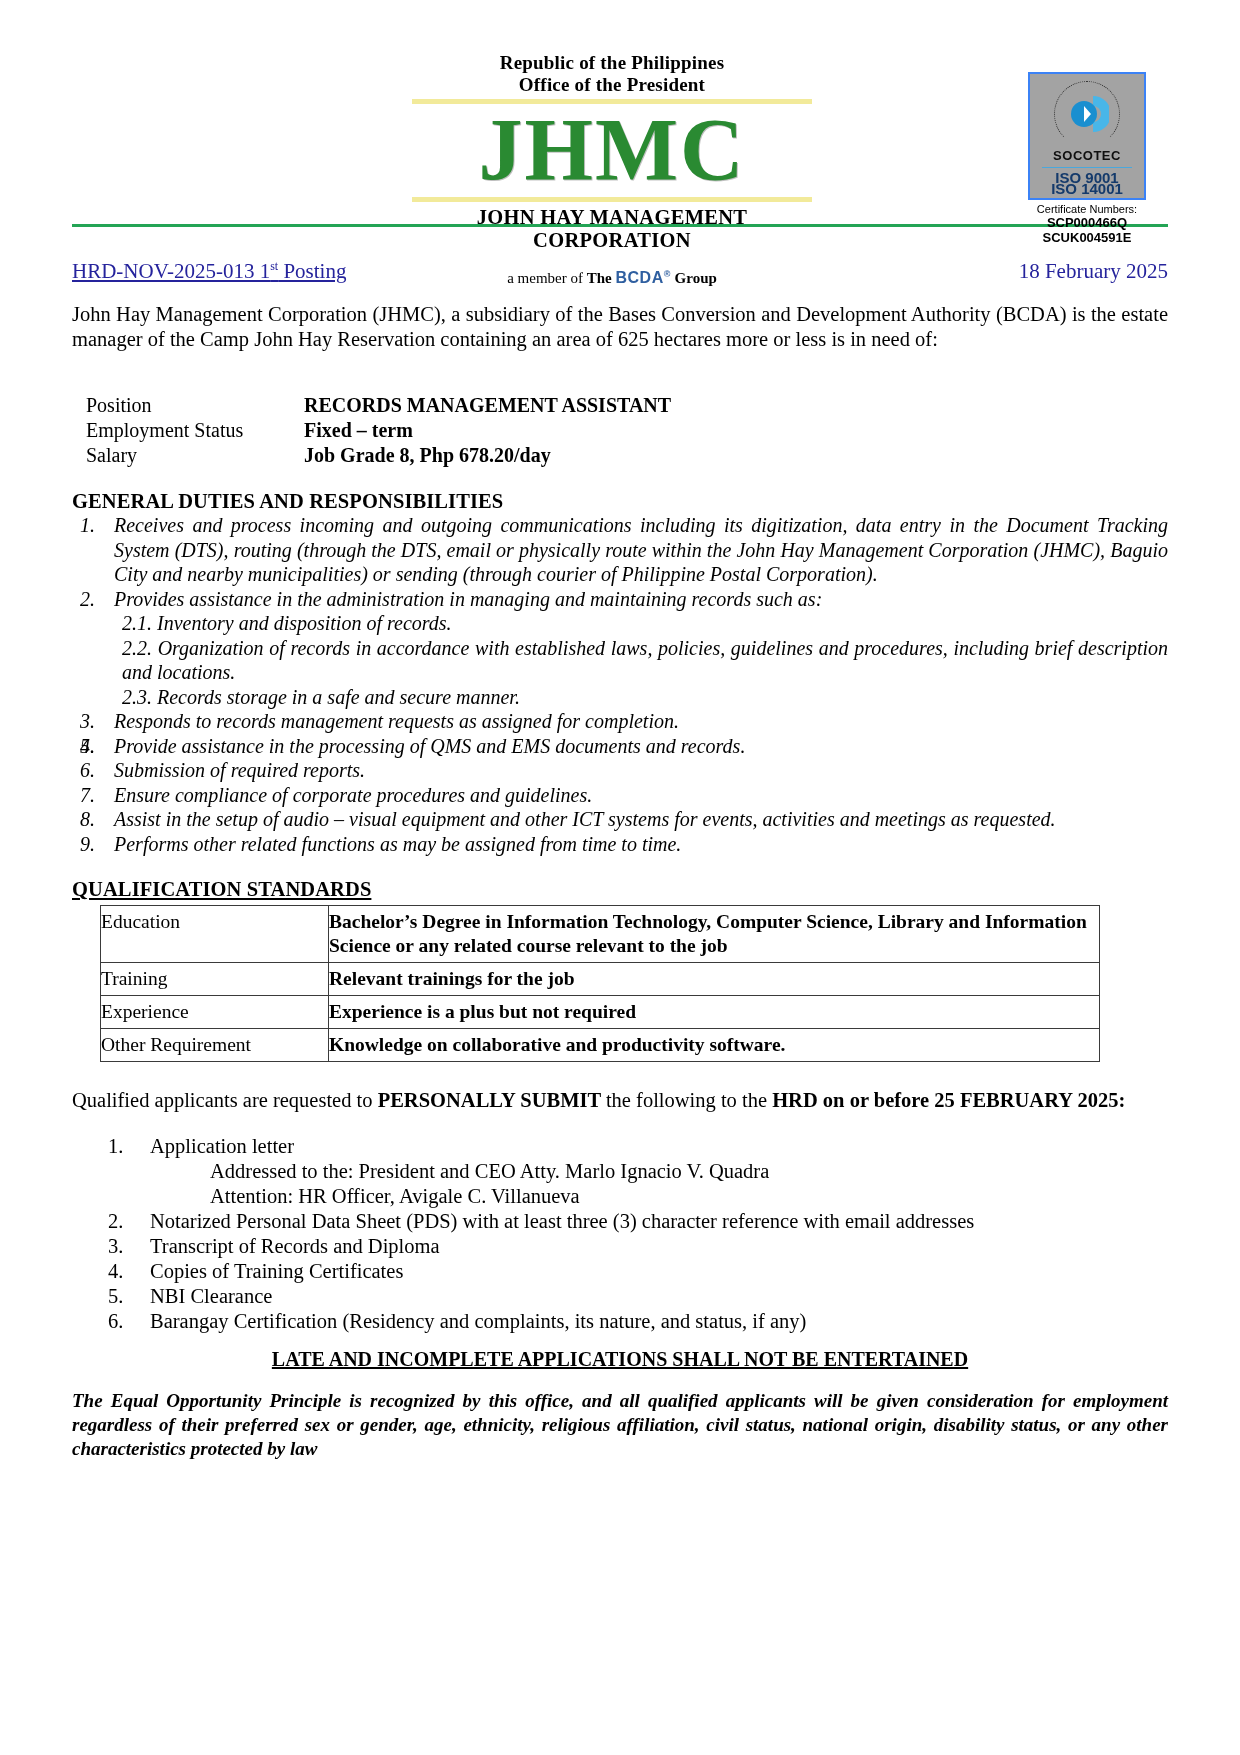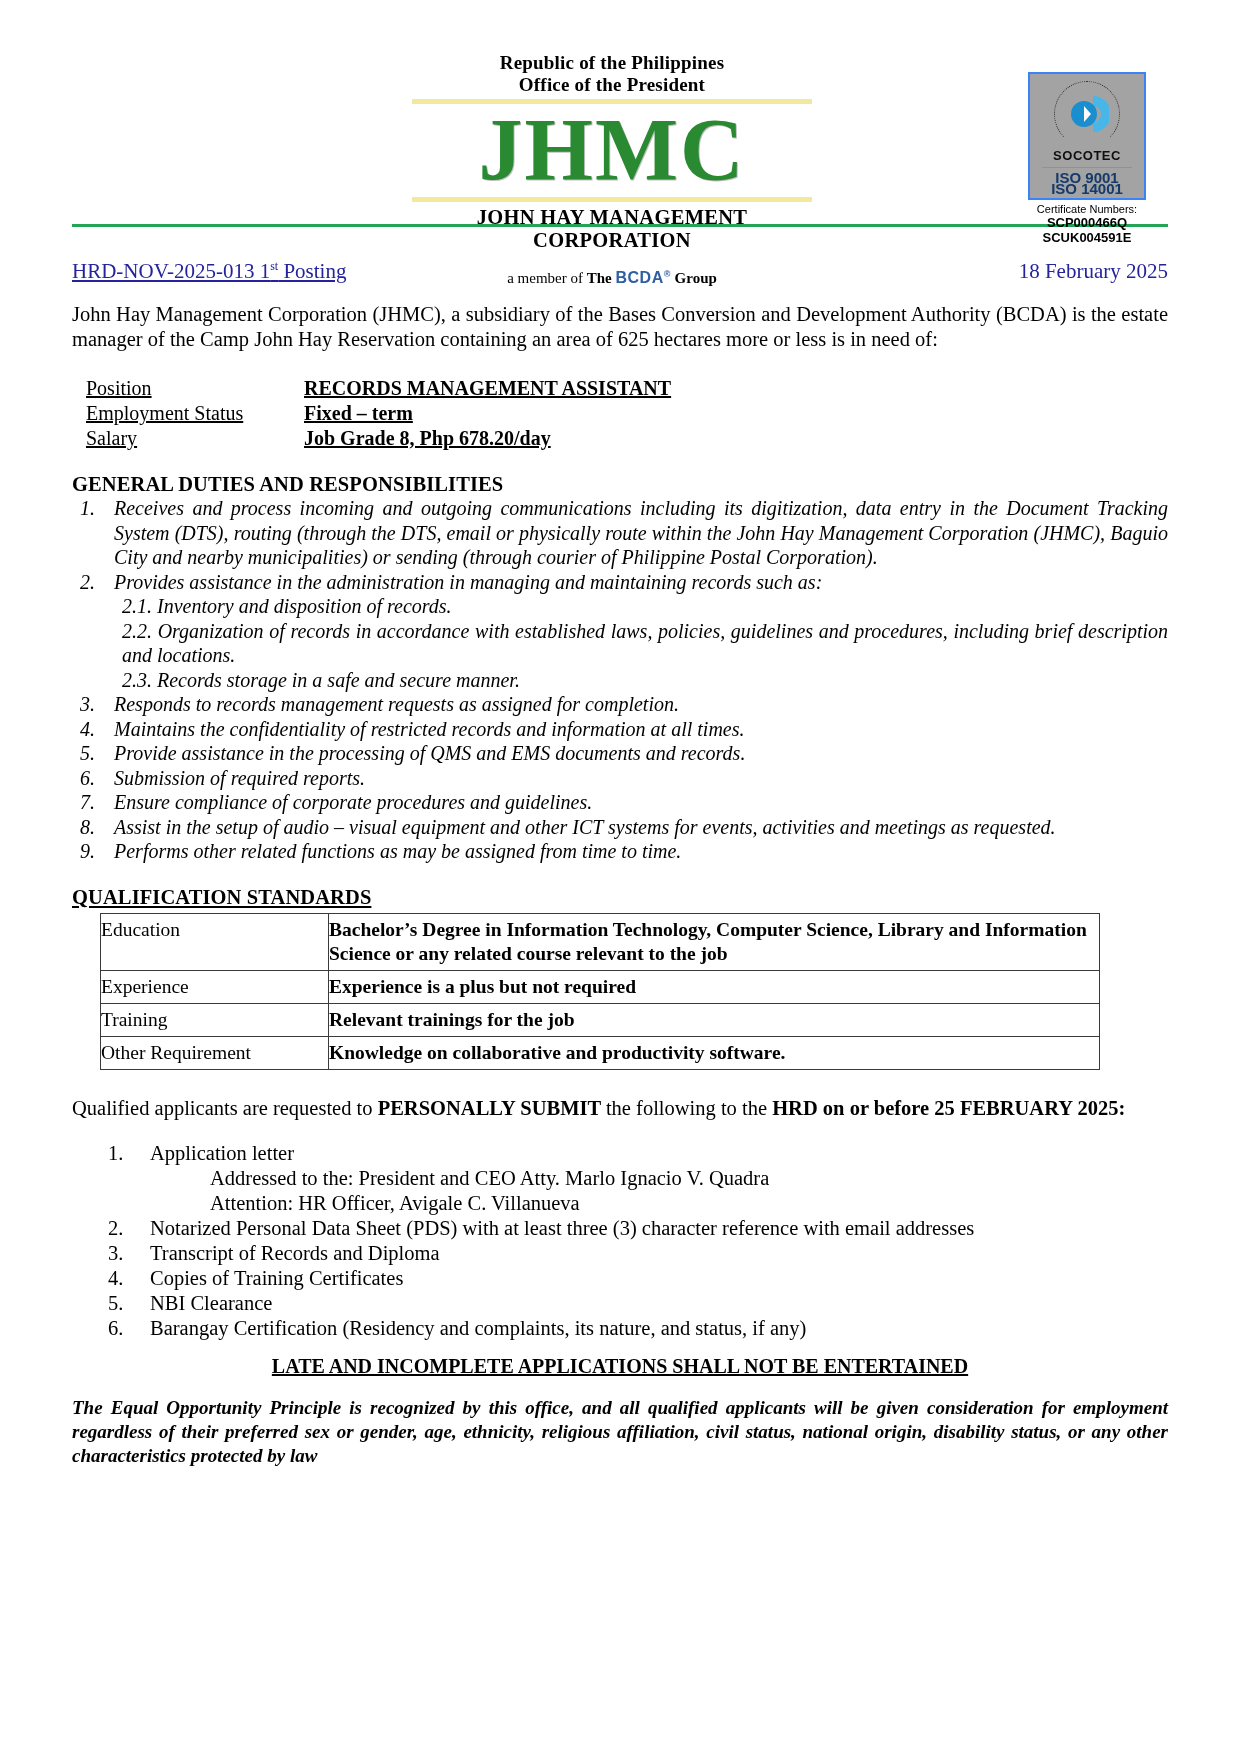--- a/index.html
+++ b/index.html
@@ -87,21 +87,21 @@
     color: #25239c; font-size: 21px; padding-top: 7px; margin-top: 25px;
   }
   .refline .ref { text-decoration: underline; }
   .refline .ref sup { font-size: 12px; }
 
   
   .intro {
     font-size: 20.5px; line-height: 25px; text-align: justify;
     margin-top: 18px;
   }
-  .posblock { margin-top: 24px; padding-left: 14px; text-decoration: underline; }
+  .posblock { margin-top: 41px; padding-left: 14px; }
   .posrow { display: flex; font-size: 20px; line-height: 25px; }
   .posrow .lab { width: 218px; }
   .posrow .val { font-weight: bold; }
 
   h2.sec {
     font-size: 20.5px; font-weight: bold; margin: 22px 0 0 0;
     letter-spacing: .1px;
   }
   h2.sec.u { text-decoration: underline; }
 
@@ -240,21 +240,20 @@
             <span class="stxt">2.3. Records storage in a safe and secure manner.</span>
           </li>
       </ul>
     </li>
     <li>
       <span class="num">3.</span>
       <span>Responds to records management requests as assigned for completion.</span>
     </li>
     <li>
       <span class="num">4.</span>
-      <span>Maintains the confidentiality of restricted records and information at all times.</span>
     </li>
     <li>
       <span class="num">5.</span>
       <span>Provide assistance in the processing of QMS and EMS documents and records.</span>
     </li>
     <li>
       <span class="num">6.</span>
       <span>Submission of required reports.</span>
     </li>
     <li>
@@ -272,26 +271,26 @@
   </ol>
 
   <h2 class="sec u">QUALIFICATION STANDARDS</h2>
   <table class="qs">
     <tbody>
       <tr>
         <td class="k">Education</td>
         <td class="v">Bachelor’s Degree in Information Technology, Computer Science, Library and Information Science or any related course relevant to the job</td>
       </tr>
       <tr>
+        <td class="k">Training</td>
+        <td class="v">Relevant trainings for the job</td>
+      </tr>
+      <tr>
         <td class="k">Experience</td>
         <td class="v">Experience is a plus but not required</td>
-      </tr>
-      <tr>
-        <td class="k">Training</td>
-        <td class="v">Relevant trainings for the job</td>
       </tr>
       <tr>
         <td class="k">Other Requirement</td>
         <td class="v">Knowledge on collaborative and productivity software.</td>
       </tr>
     </tbody>
   </table>
 
   <p class="submit"><span>Qualified applicants are requested to </span><span class="u">PERSONALLY SUBMIT </span><span>the following to the </span><b>HRD on or before 25 FEBRUARY 2025:</b></p>
 

